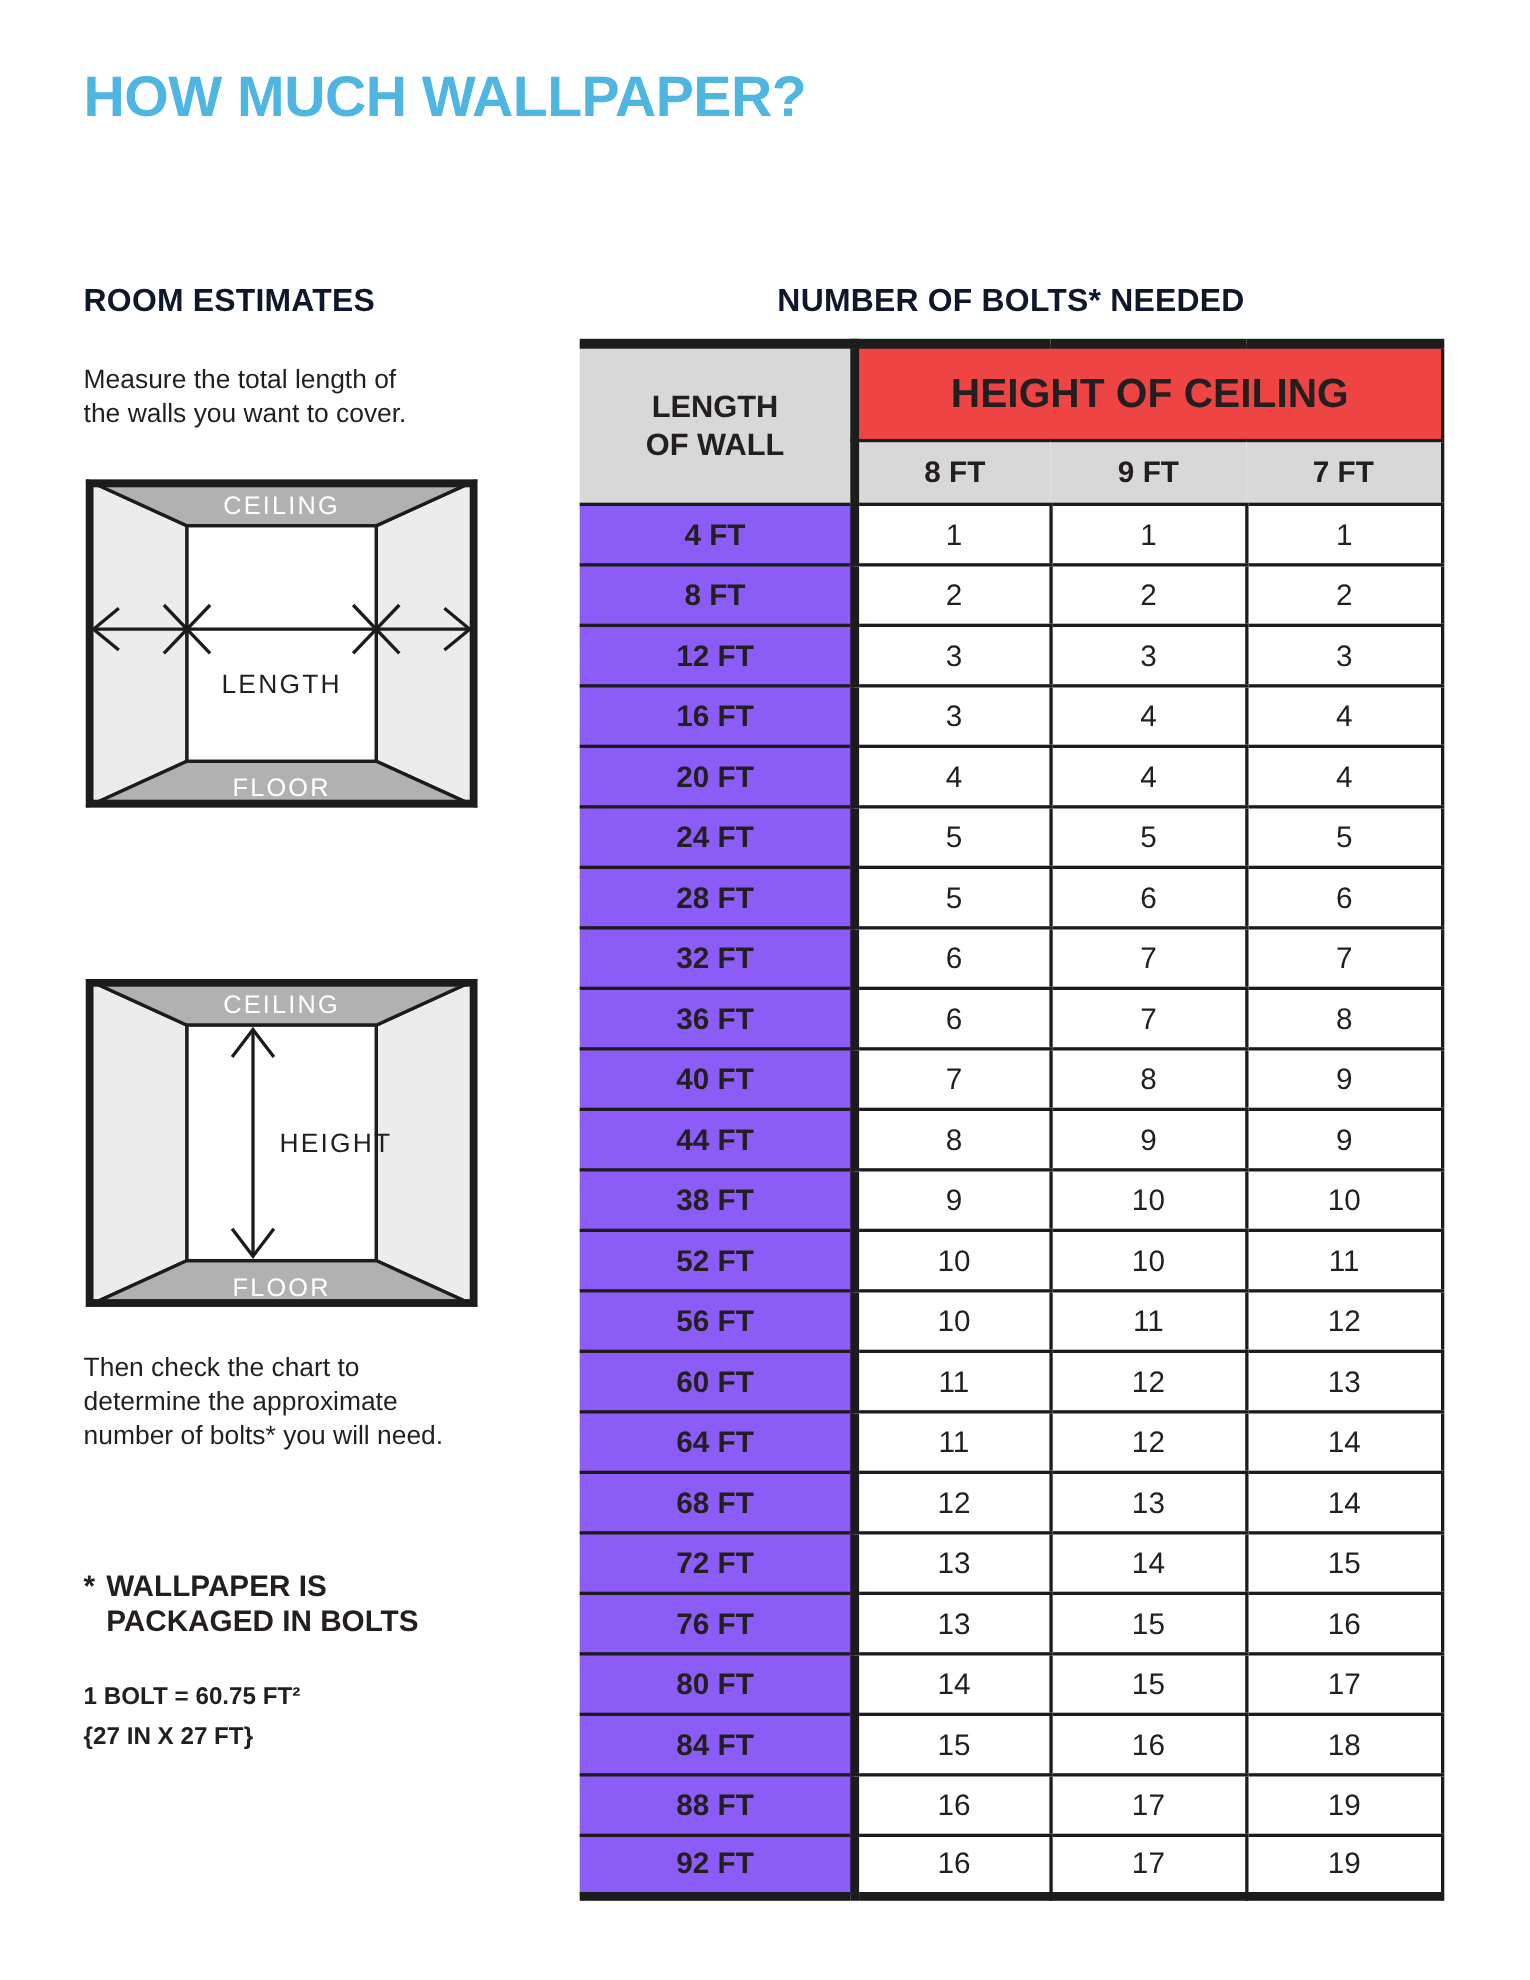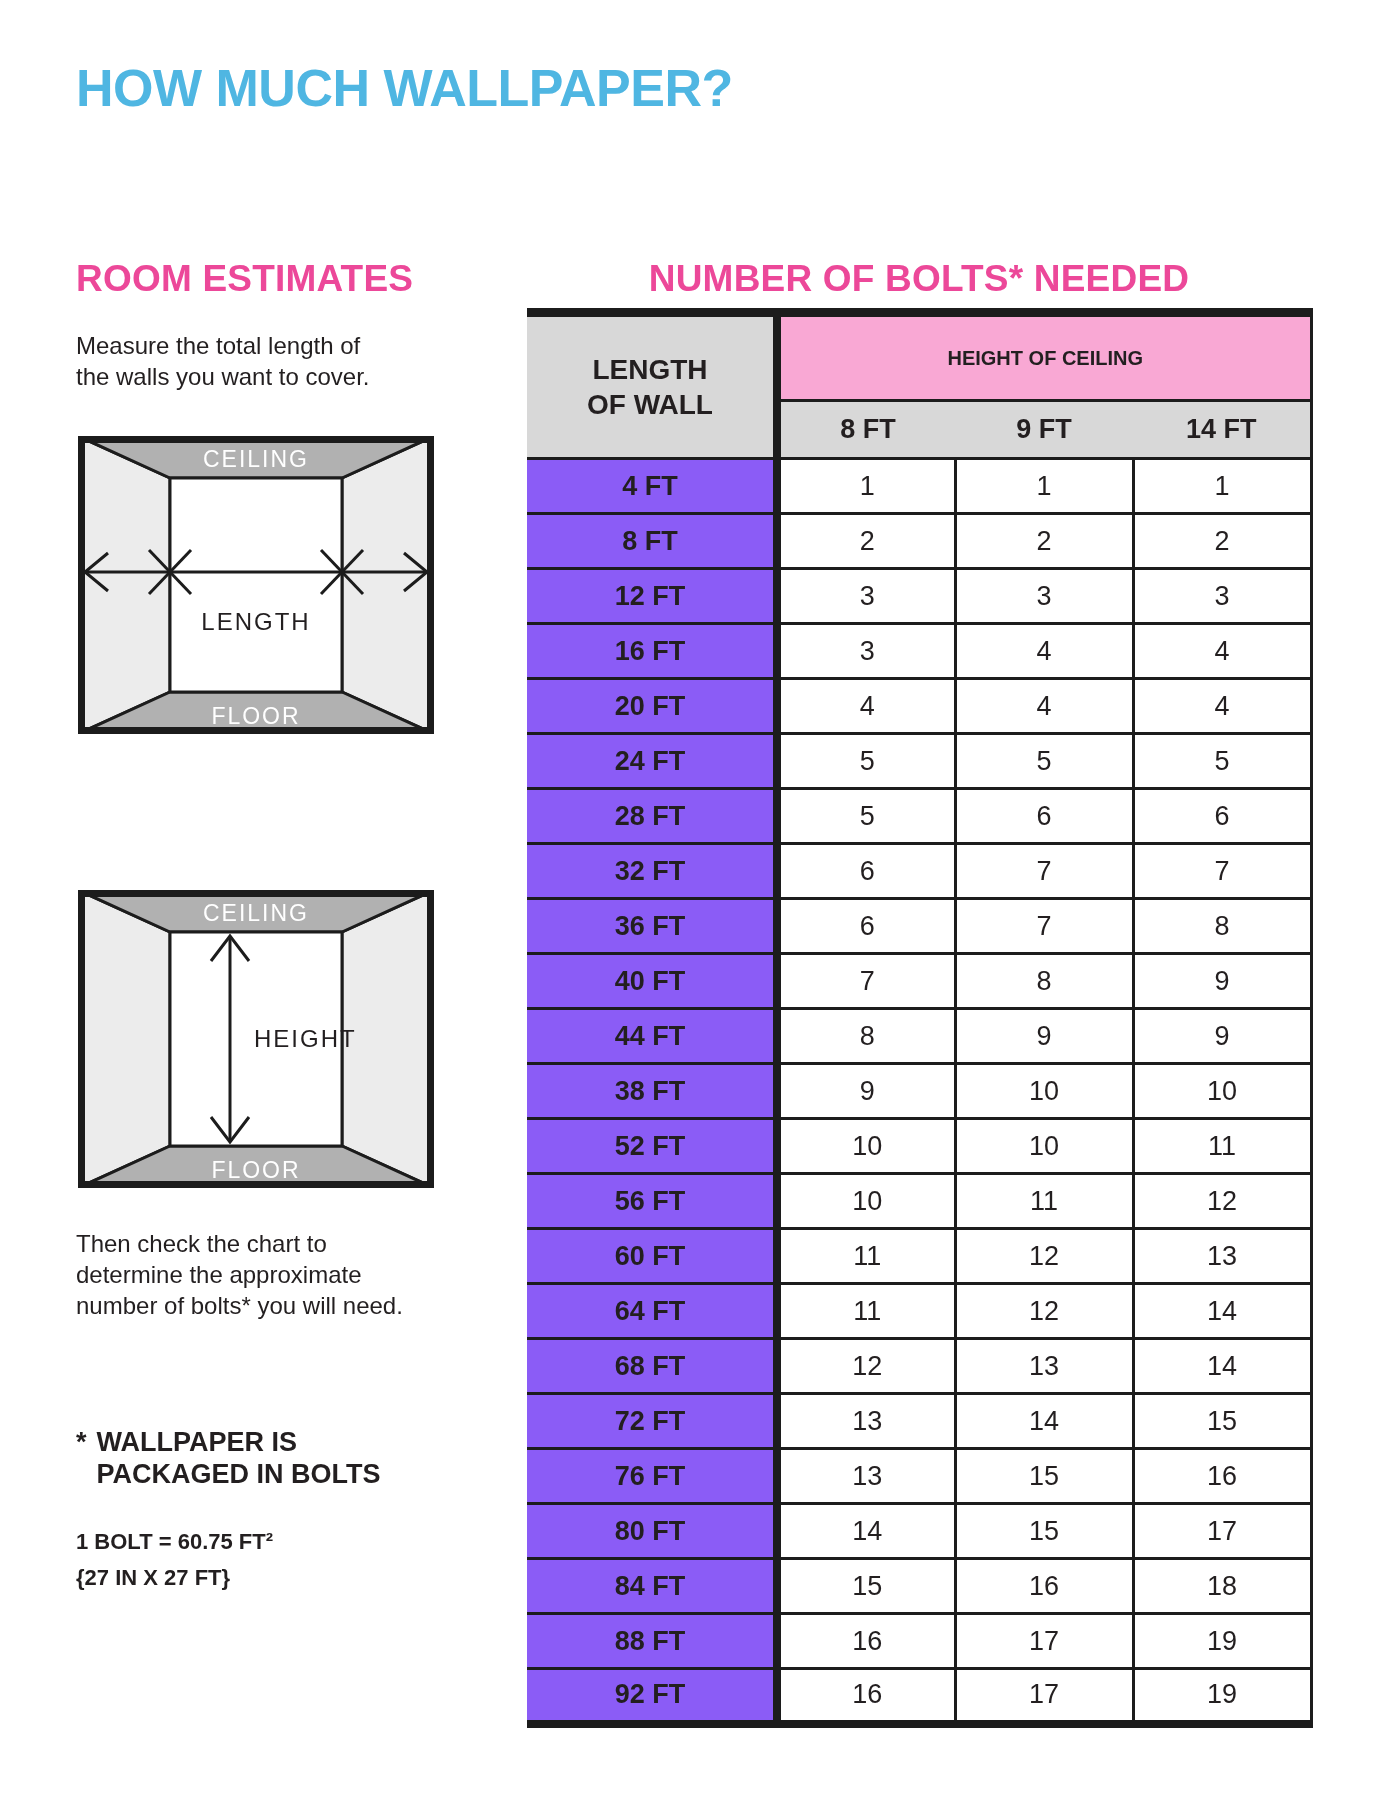--- a/index.html
+++ b/index.html
@@ -9,21 +9,21 @@
     overflow:hidden;
   }
   .abs { position:absolute; }
 
   .page-title {
     left:76px; top:58px;
     font-size:52px; font-weight:bold; letter-spacing:-0.5px;
     color:#4fb6e2;
   }
   .section-heading {
-    font-size:37px; font-weight:bold; color:#ec4899; letter-spacing:0.2px;
+    font-size:29px; font-weight:bold; color:#0f172a; letter-spacing:0.2px;
   }
   .heading-left { left:76px; top:258px; }
   .heading-table { left:527px; top:258px; width:784px; text-align:center; }
 
   .para {
     left:76px; font-size:24px; line-height:31px; white-space:pre-line;
     color:#231f20;
   }
   .para1 { top:330px; }
   .para2 { top:775px; }
@@ -53,21 +53,21 @@
     border-right:3px solid #1c1c1c;
   }
   .bolt-table th, .bolt-table td {
     padding:0; text-align:center; vertical-align:middle;
     border-bottom:3px solid #1c1c1c;
   }
   .corner {
     background:#d8d8d8; border-right:8px solid #1c1c1c;
     font-size:28px; font-weight:bold; line-height:1.25; white-space:pre-line;
   }
-  .group-h { background:#f9a8d4; font-size:20px; font-weight:bold; height:82px; }
+  .group-h { background:#ef4444; font-size:37px; font-weight:bold; height:82px; }
   .ft-h     { background:#d8d8d8; font-size:27px; font-weight:bold; height:55px; }
   .rlabel {
     background:#8b5cf6; border-right:8px solid #1c1c1c;
     font-size:27px; font-weight:bold;
   }
   .val { font-size:27px; font-weight:normal; background:#ffffff; }
   .val + .val { border-left:3px solid #1c1c1c; }
   tbody tr { height:55px; }
 
   svg text { font-family:"Liberation Sans", sans-serif; }
@@ -156,21 +156,21 @@
       </colgroup>
       <thead>
         <tr>
           <th class="corner" rowspan="2">LENGTH
 OF WALL</th>
           <th class="group-h" colspan="3">HEIGHT OF CEILING</th>
         </tr>
         <tr>
           <th class="ft-h">8 FT</th>
           <th class="ft-h">9 FT</th>
-          <th class="ft-h">14 FT</th>
+          <th class="ft-h">7 FT</th>
         </tr>
       </thead>
       <tbody>
           <tr>
     <td class="rlabel">4 FT</td>
     <td class="val">1</td>
     <td class="val">1</td>
     <td class="val">1</td>
   </tr>
           <tr>

